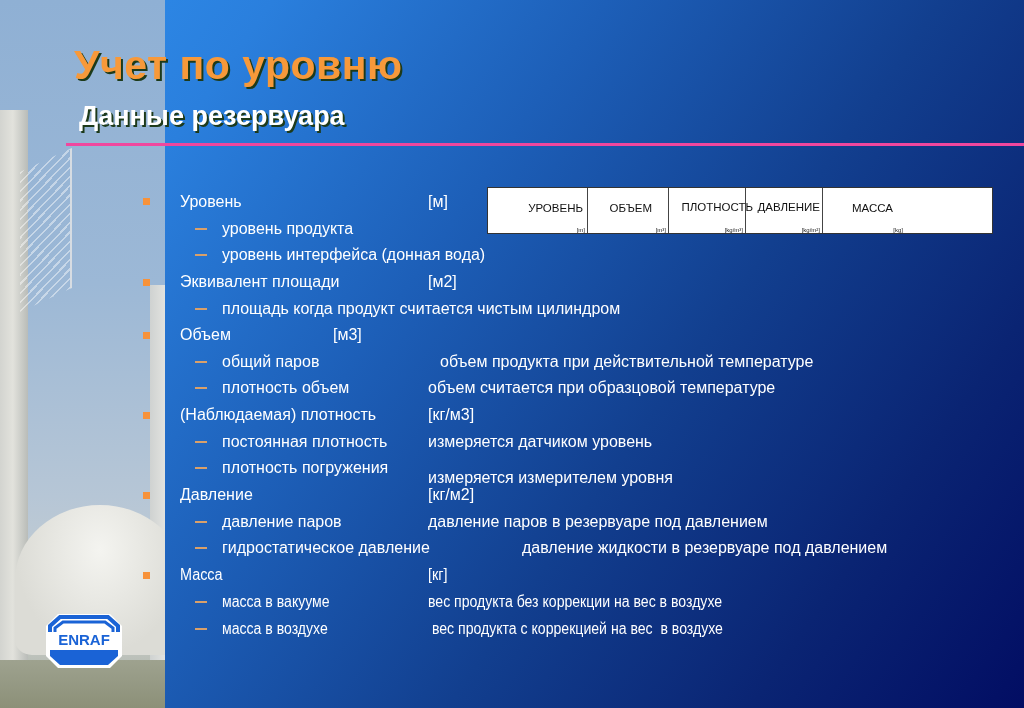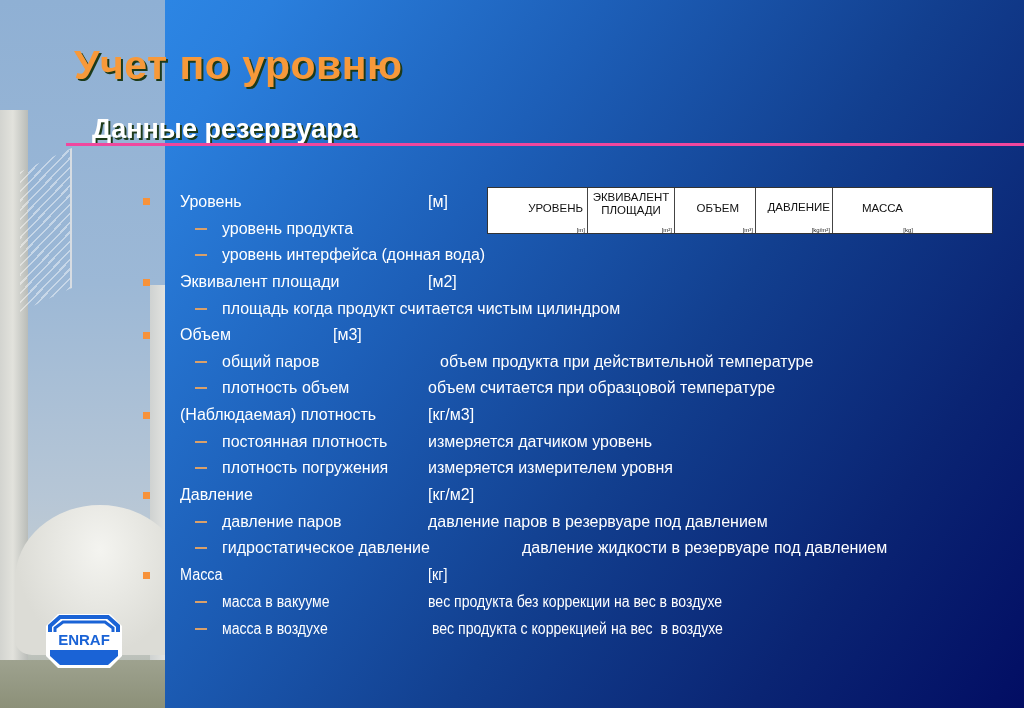--- a/index.html
+++ b/index.html
@@ -39,21 +39,21 @@
     }
     .logo {
       position: absolute; left: 44px; top: 612px; width: 80px; height: 58px;
     }
     .title {
       position: absolute; left: 74px; top: 42px; margin: 0;
       font-size: 41px; font-weight: bold; color: #f7993a;
       text-shadow: 2px 2px 0 #1d3a1a; letter-spacing: 0.5px;
     }
     .subtitle {
-      position: absolute; left: 74px; top: 96px; margin: 18px;
+      position: absolute; left: 74px; top: 96px; margin: 5px;
       font-size: 27px; font-weight: bold; color: #ffffff;
       text-shadow: 2px 2px 0 #1d3a1a;
     }
     .rule {
       position: absolute; left: 66px; top: 143px; width: 958px; height: 3px;
       background: #f0479e;
     }
     .list { position: absolute; left: 0; top: 0; }
     .row {
       position: absolute; color: #ffffff; font-size: 16px; white-space: nowrap;
@@ -105,27 +105,27 @@
 
 <h1 class="title">Учет по уровню</h1>
 <h2 class="subtitle">Данные резервуара</h2>
 <div class="rule"></div>
 
 <div class="tbl">
   <div class="cell" style="width:100px">
     <span class="lbl">УРОВЕНЬ</span>
     <span class="unit">[m]</span>
   </div>
-  <div class="cell" style="width:87px">
-    <span class="lbl two"><span>ЭКВИВАЛЕНТ</span><br><span>ПЛОЩАДИ</span></span>
-    <span class="unit">[m²]</span>
-  </div>
   <div class="cell" style="width:81px">
     <span class="lbl" style="right:16px">ОБЪЕМ</span>
     <span class="unit">[m³]</span>
+  </div>
+  <div class="cell" style="width:77px">
+    <span class="lbl" style="top:13px;right:-8px">ПЛОТНОСТЬ</span>
+    <span class="unit">[kg/m³]</span>
   </div>
   <div class="cell" style="width:77px">
     <span class="lbl" style="top:13px;right:2px">ДАВЛЕНИЕ</span>
     <span class="unit">[kg/m²]</span>
   </div>
   <div class="cell" style="width:82px">
     <span class="lbl" style="right:12px">МАССА</span>
     <span class="unit">[kg]</span>
   </div>
 </div>
@@ -157,21 +157,21 @@
   <div class="row" style="left:428px;top:378px">объем считается при образцовой температуре</div>
 
   <div class="bullet" style="top:412px"></div>
   <div class="row" style="left:180px;top:405px">(Наблюдаемая) плотность</div>
   <div class="row" style="left:428px;top:405px">[кг/м3]</div>
   <div class="dash" style="top:441px"></div>
   <div class="row" style="left:222px;top:432px">постоянная плотность</div>
   <div class="row" style="left:428px;top:432px">измеряется датчиком уровень</div>
   <div class="dash" style="top:467px"></div>
   <div class="row" style="left:222px;top:458px">плотность погружения</div>
-  <div class="row" style="left:428px;top:458px">измеряется измерителем уровня</div>
+  <div class="row" style="left:428px;top:468px">измеряется измерителем уровня</div>
 
   <div class="bullet" style="top:492px"></div>
   <div class="row" style="left:180px;top:485px">Давление</div>
   <div class="row" style="left:428px;top:485px">[кг/м2]</div>
   <div class="dash" style="top:521px"></div>
   <div class="row" style="left:222px;top:512px">давление паров</div>
   <div class="row" style="left:428px;top:512px">давление паров в резервуаре под давлением</div>
   <div class="dash" style="top:547px"></div>
   <div class="row" style="left:222px;top:538px">гидростатическое давление</div>
   <div class="row" style="left:522px;top:538px">давление жидкости в резервуаре под давлением</div>

